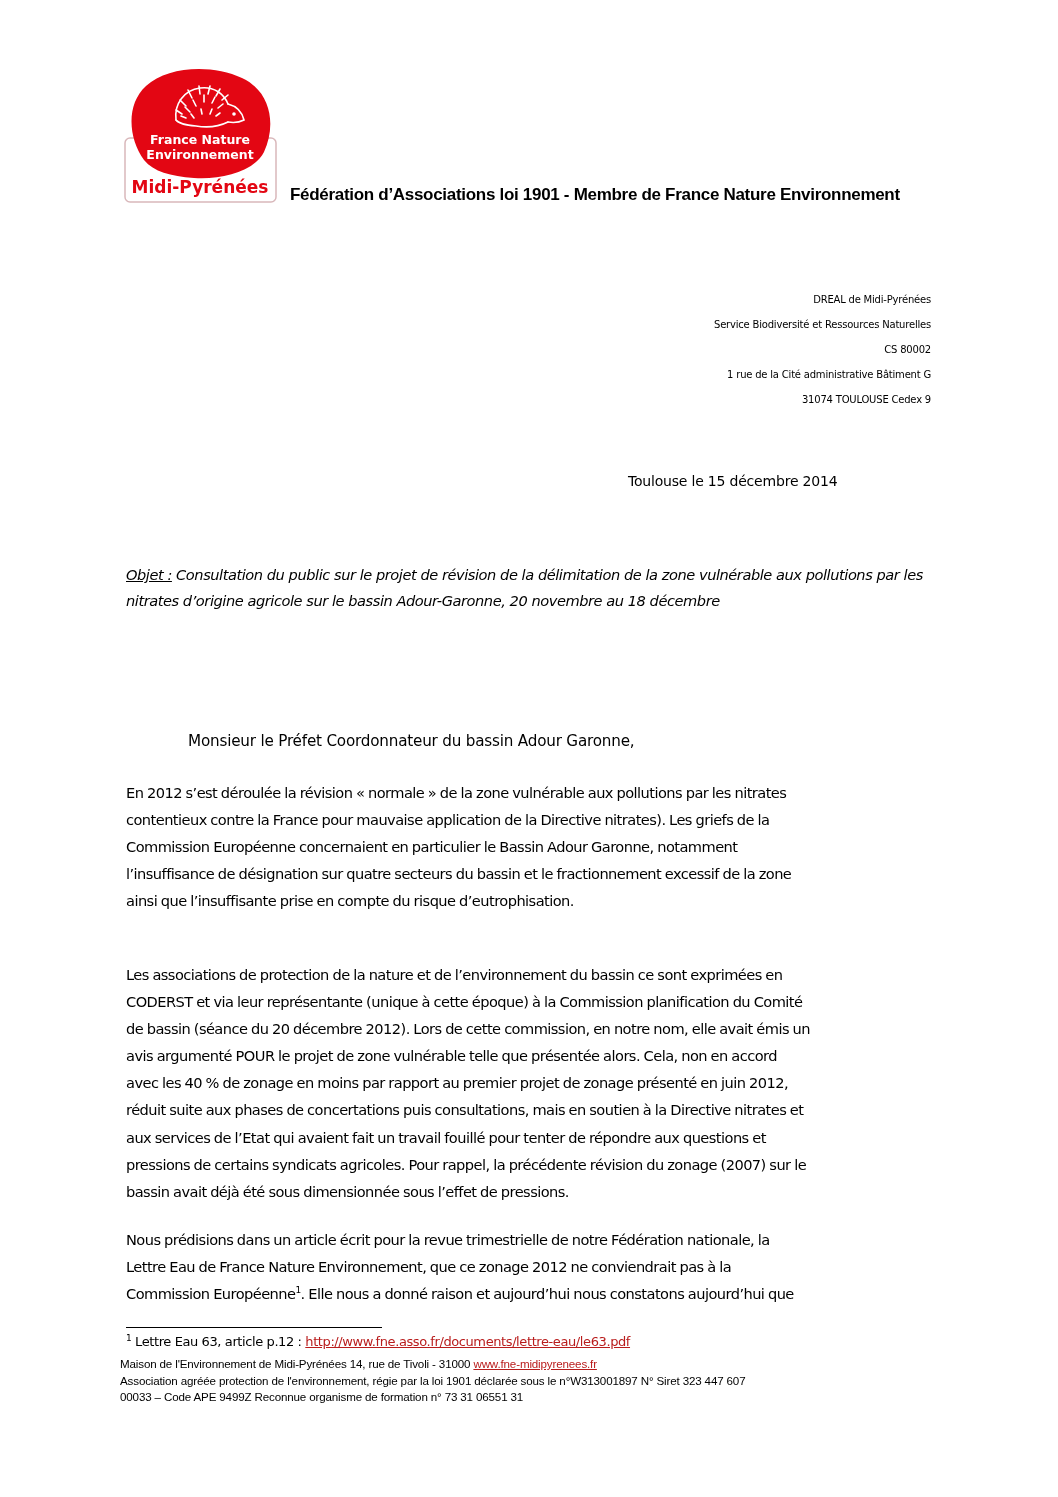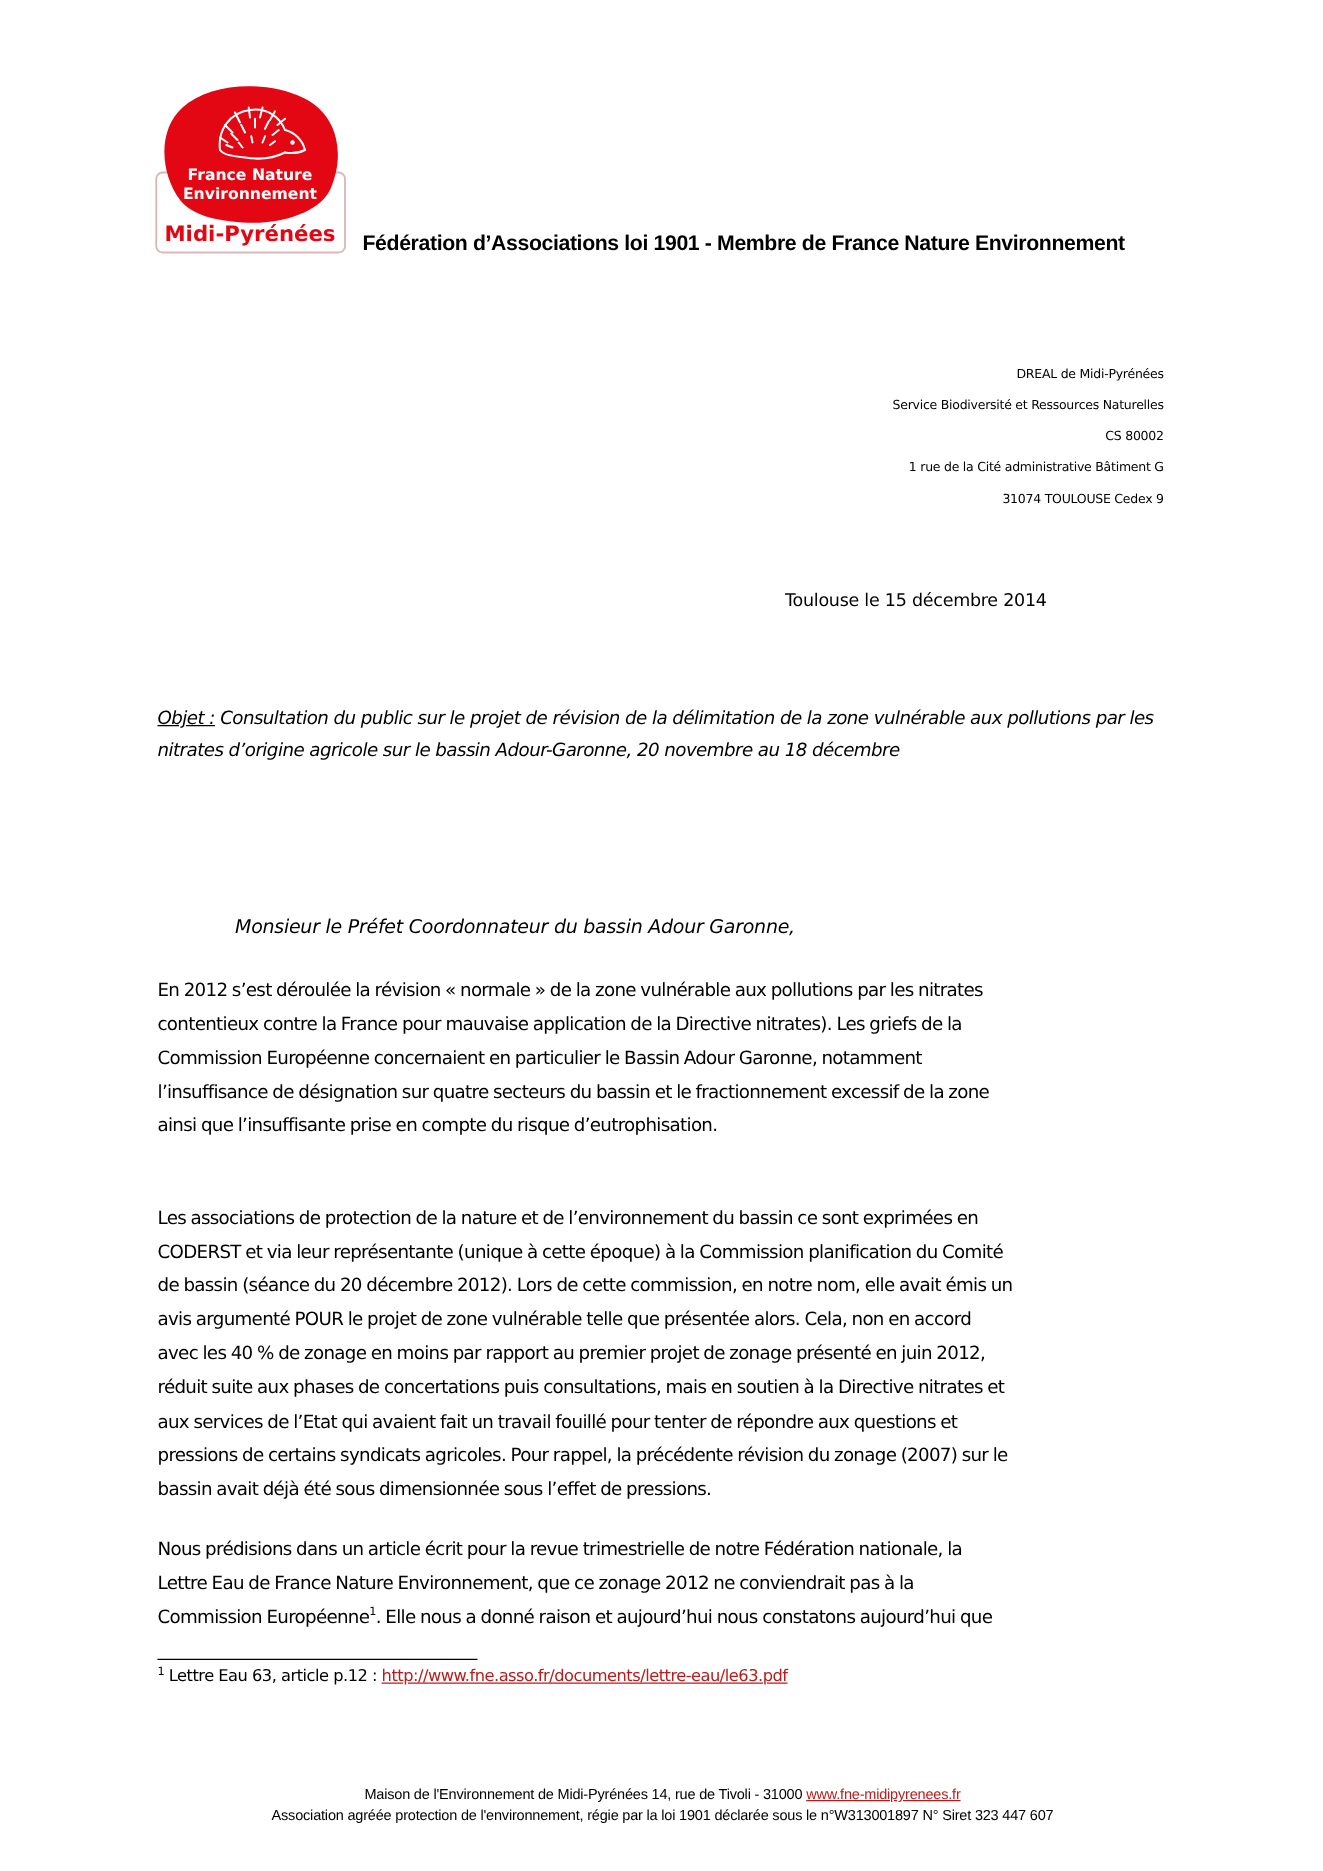--- a/index.html
+++ b/index.html
@@ -24,21 +24,21 @@
       font-family: "DejaVu Sans", sans-serif; font-size: 14px; letter-spacing: -0.2px;
     }
     .objet {
       position: absolute; left: 126px; top: 562px; width: 820px;
       font-family: "DejaVu Sans", sans-serif; font-style: italic; font-size: 14.6px;
       line-height: 25.5px; letter-spacing: -0.45px;
     }
     .objet .lbl { text-decoration: underline; }
     .salutation {
       position: absolute; left: 188px; top: 732px;
-      font-family: "DejaVu Sans", sans-serif; font-size: 15.2px; letter-spacing: -0.2px; font-style: italic;
+      font-family: "DejaVu Sans", sans-serif; font-size: 15.2px; letter-spacing: -0.2px;
     }
     .para {
       position: absolute; left: 126px; width: 820px;
       font-family: "DejaVu Sans", sans-serif; font-size: 14.6px; line-height: 27.1px;
       letter-spacing: -0.55px; word-spacing: -0.5px;
     }
     .para .ln { display: block; white-space: nowrap; }
     .p1 { top: 779px; }
     .p2 { top: 961px; }
     .p3 { top: 1226px; }
@@ -47,21 +47,21 @@
       position: absolute; left: 126px; top: 1327px; width: 256px; height: 0;
       border-top: 1.5px solid #000;
     }
     .footnote {
       position: absolute; left: 126px; top: 1334px;
       font-family: "DejaVu Sans", sans-serif; font-size: 13px; letter-spacing: -0.4px;
       white-space: nowrap;
     }
     .footnote a, .footer a { color: #b91c1c; text-decoration: underline; }
     .footer {
-      position: absolute; left: 120px; top: 1428px; width: 820px; text-align: center;
+      position: absolute; left: 120px; top: 1356px; width: 820px; 
       font-family: "Liberation Sans", sans-serif; font-size: 11.6px; line-height: 16.5px;
       letter-spacing: -0.15px;
     }
     .footer .ln { display: block; white-space: nowrap; }
   </style>
 </head>
 <body>
 
 <div class="logo">
   <svg width="154" height="136" viewBox="0 0 154 136">
@@ -130,13 +130,14 @@
 </div>
 
 <div class="fn-rule"></div>
 <div class="footnote">
   <sup>1</sup><span> Lettre Eau 63, article p.12 : </span><a>http://www.fne.asso.fr/documents/lettre-eau/le63.pdf</a>
 </div>
 
 <div class="footer">
   <span class="ln"><span>Maison de l'Environnement de Midi-Pyrénées 14, rue de Tivoli - 31000 </span><a>www.fne-midipyrenees.fr</a></span>
   <span class="ln">Association agréée protection de l'environnement, régie par la loi 1901 déclarée sous le n°W313001897 N° Siret 323 447 607</span>
+  <span class="ln">00033 – Code APE 9499Z Reconnue organisme de formation n° 73 31 06551 31</span>
 </div>
 
 </body></html>

